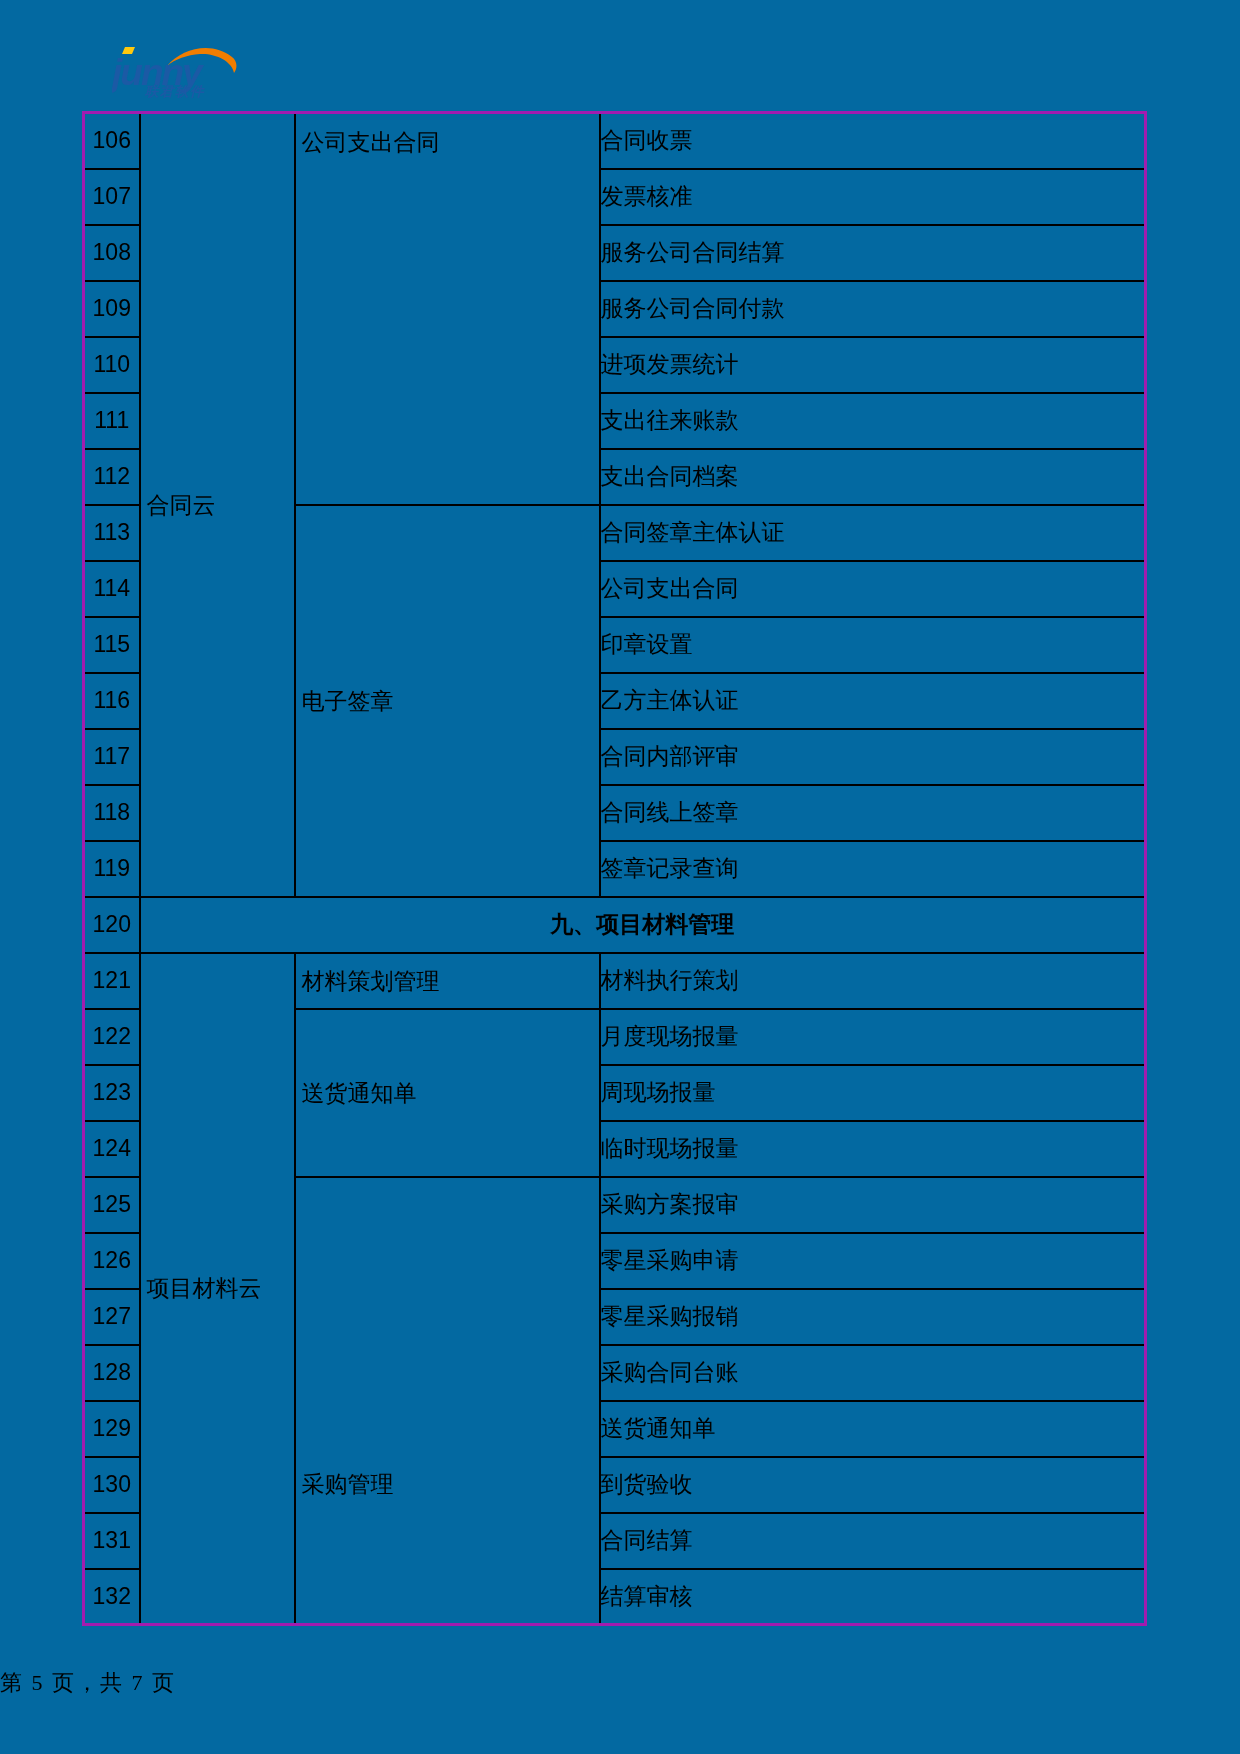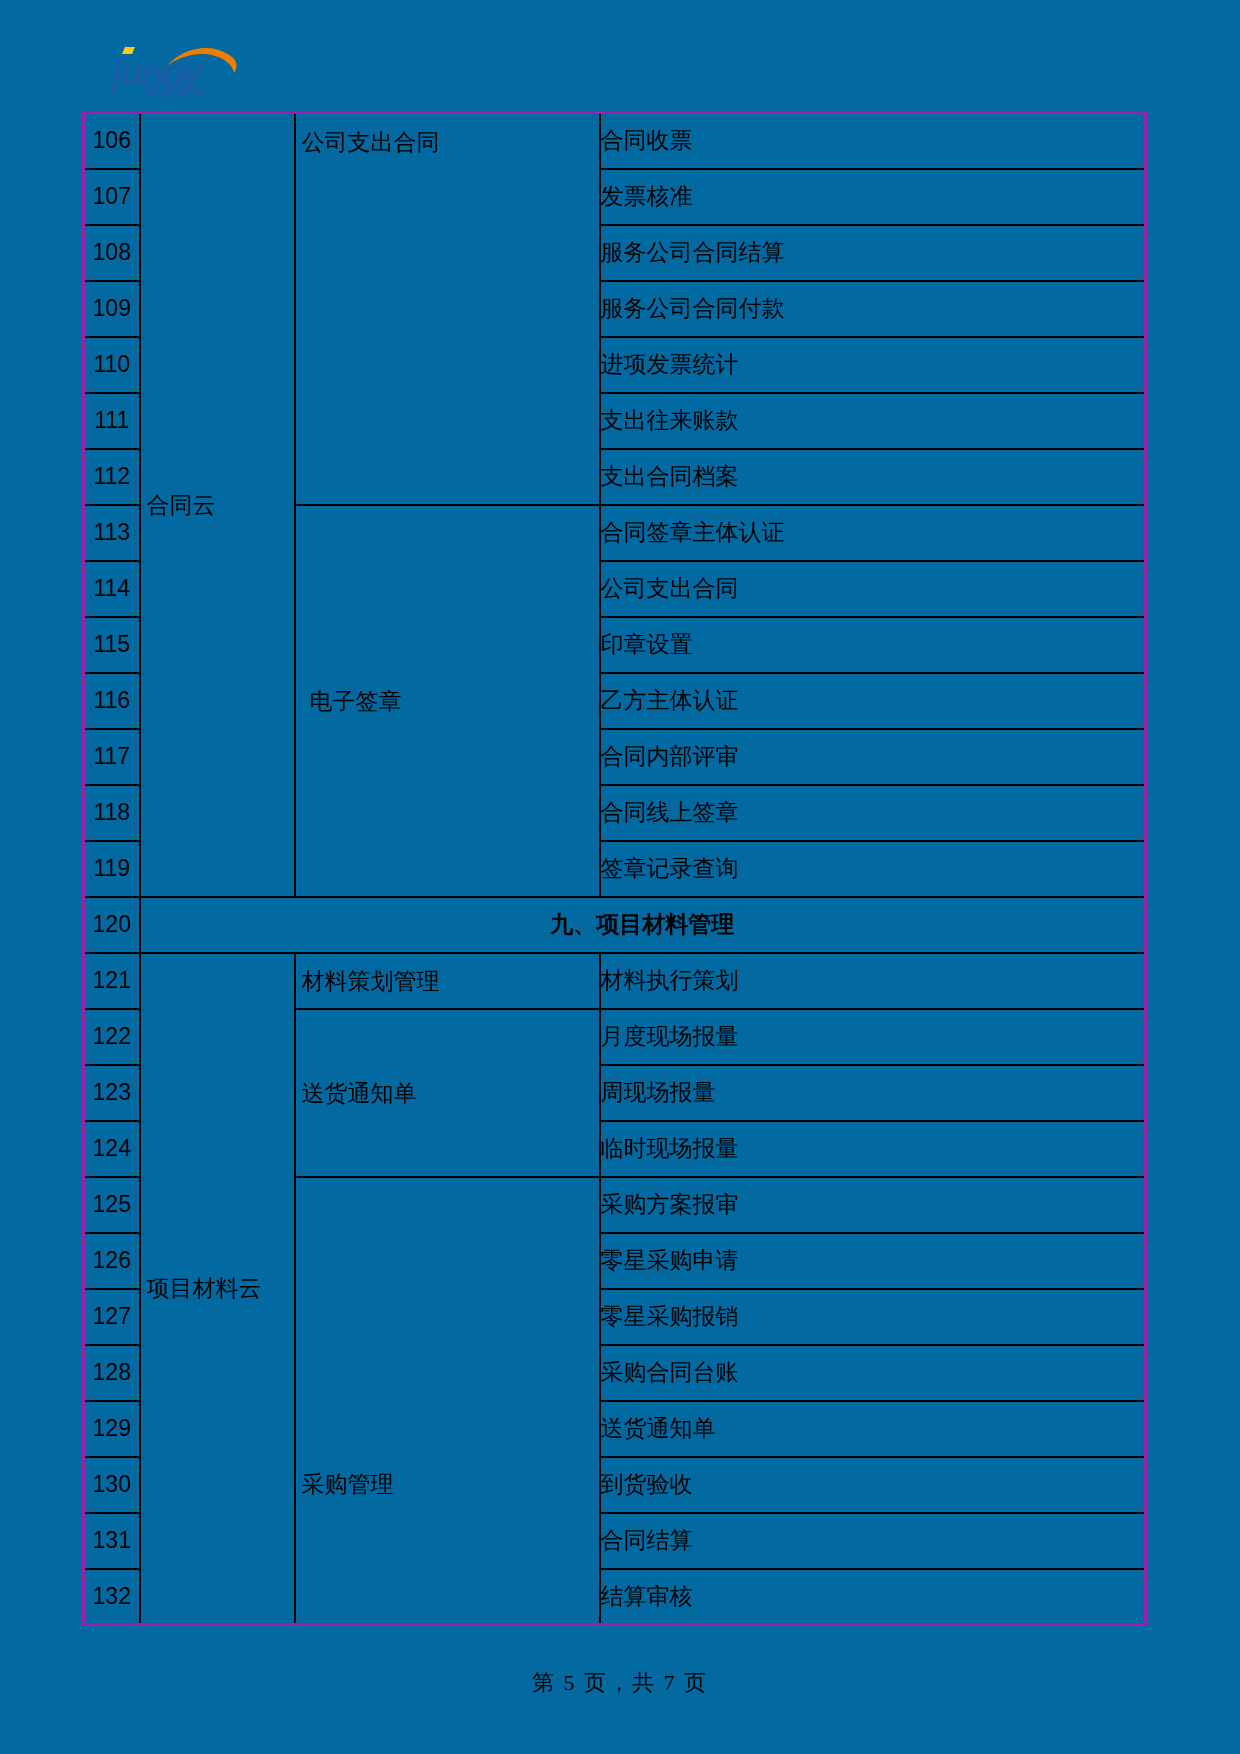--- a/index.html
+++ b/index.html
@@ -41,21 +41,21 @@
     transform:translateY(-50%);
     white-space:nowrap;
   }
   td.section{
     color:#ff0000;font-weight:700;
     padding-left:6px;text-align:center;
   }
   
   .footer{
     position:absolute;left:0;top:1668px;width:100%;
-    text-align:center;
+    text-align:left;
     font-family:"Liberation Serif","DejaVu Serif",serif;
     font-size:22px;color:#000;letter-spacing:2px;
   }
 </style>
 </head>
 <body>
 
 <div class="page">
 
   <svg class="logo" viewBox="0 0 138 54">
@@ -104,21 +104,21 @@
           <td class="num">111</td>
           <td class="feat">支出往来账款</td>
         </tr>
         <tr>
           <td class="num">112</td>
           <td class="feat">支出合同档案</td>
         </tr>
         <tr>
           <td class="num">113</td>
           <td rowspan="7" class="merged">
-            <span class="mlabel" style="top: 50%; margin-left: 8px;">电子签章</span>
+            <span class="mlabel" style="top: 50%;">电子签章</span>
           </td>
           <td class="feat">合同签章主体认证</td>
         </tr>
         <tr>
           <td class="num">114</td>
           <td class="feat">公司支出合同</td>
         </tr>
         <tr>
           <td class="num">115</td>
           <td class="feat">印章设置</td>

